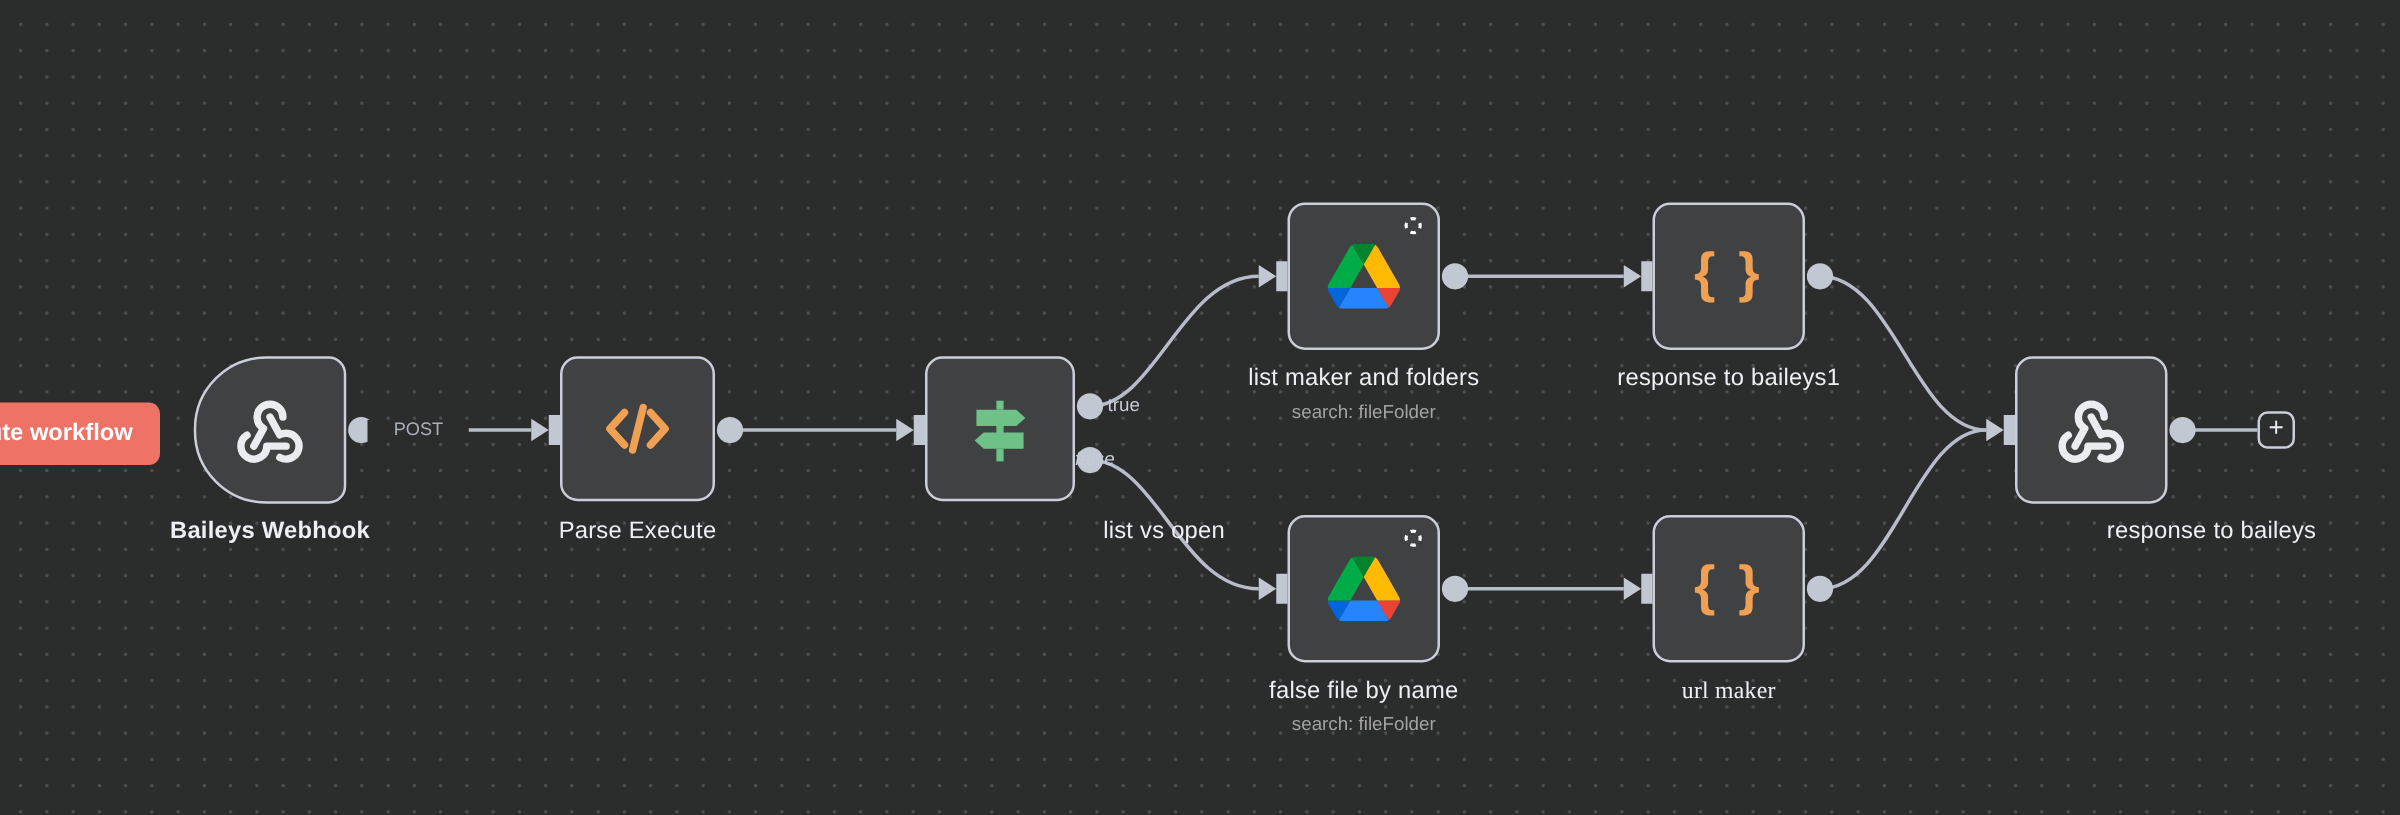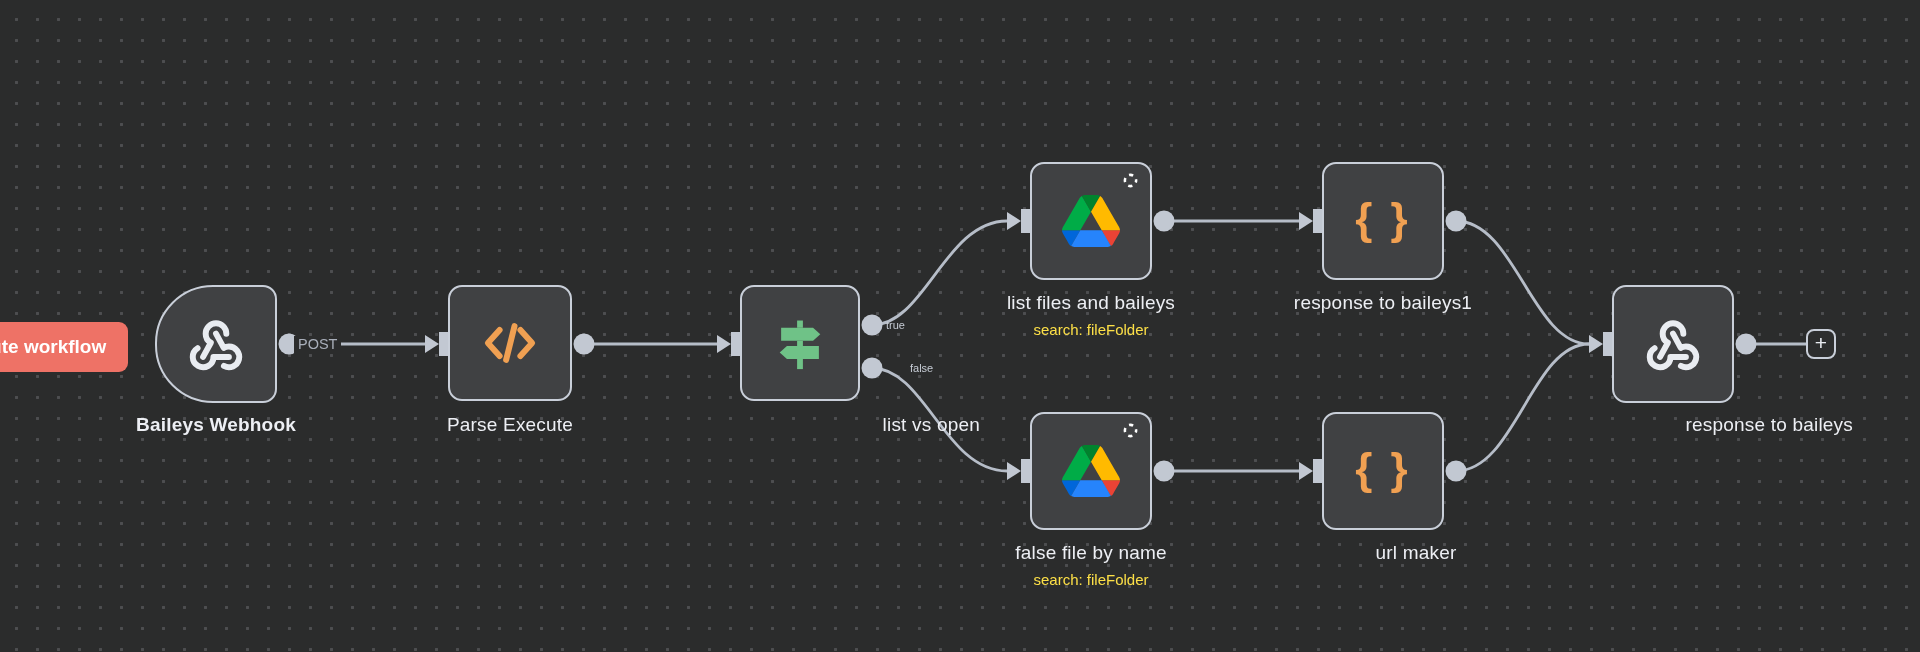--- a/index.html
+++ b/index.html
@@ -14,29 +14,29 @@
     position:absolute;background:#404143;border:2px solid #c9cfd9;
     border-radius:14px;display:flex;align-items:center;justify-content:center;
     box-sizing:border-box;cursor:pointer;
   }
   .node.trigger{border-radius:58px 14px 14px 58px;}
   .node-title{
     position:absolute;width:360px;text-align:center;color:#edeff4;
     font-size:19px;font-weight:500;letter-spacing:.2px;
   }
   .node-subtitle{
-    position:absolute;width:360px;text-align:center;color:#fde047;
+    position:absolute;width:360px;text-align:center;color:#a3a3a3;
     font-size:15px;font-weight:400;
   }
   .conn-label{
-    position:absolute;color:#c6ccd5;font-size:11px;line-height:18px;
+    position:absolute;color:#c6ccd5;font-size:15px;line-height:18px;
   }
   .post-label{
     position:absolute;color:#a9afba;font-size:14.5px;line-height:17px;
-    background:#2b2c2c;padding:0 4px;text-align:right;
+    background:#2b2c2c;padding:0 21px;text-align:right;
   }
   .braces{
     font-size:44px;font-weight:600;color:#f0a052;letter-spacing:3px;
     line-height:1;transform:translateY(-2px);
   }
   .exec-btn{
     position:absolute;left:-76px;top:322px;width:204px;height:50px;
     background:#ee7266;border:none;border-radius:9px;color:#ffffff;
     font-size:19px;font-weight:600;font-family:inherit;cursor:pointer;
     display:flex;align-items:center;justify-content:center;white-space:nowrap;
@@ -122,38 +122,38 @@
   <svg width="58" height="58" viewBox="0 0 40 40" fill="#6fc287">
     <rect x="18" y="4.5" width="4" height="5"></rect>
     <polygon points="7,9.5 29,9.5 34,14 29,18.5 7,18.5"></polygon>
     <rect x="18" y="18.5" width="4" height="4"></rect>
     <polygon points="33,22 11,22 6,26.5 11,31 33,31"></polygon>
     <rect x="18" y="31" width="4" height="7"></rect>
   </svg>
 </div>
 <div class="node-title" style="left:620px;top:414px;text-align:right;">list vs open</div>
 <div class="conn-label" style="left:886px;top:316px;">true</div>
-<div class="conn-label" style="left:910px;top:359px;">false</div>
+<div class="conn-label" style="left:860px;top:359px;font-style:italic;">false</div>
 
 <div class="node" style="left:1030px;top:162px;width:122px;height:118px;">
   <svg width="58" height="52" viewBox="0 0 87.3 78">
     <path d="m6.6 66.85 3.85 6.65c.8 1.4 1.95 2.5 3.3 3.3l13.75-23.8h-27.5c0 1.55.4 3.1 1.2 4.5z" fill="#0066da"></path>
     <path d="m43.65 25-13.75-23.8c-1.35.8-2.5 1.9-3.3 3.3l-25.4 44a9.06 9.06 0 0 0 -1.2 4.5h27.5z" fill="#00ac47"></path>
     <path d="m73.55 76.8c1.35-.8 2.5-1.9 3.3-3.3l1.6-2.75 7.65-13.25c.8-1.4 1.2-2.95 1.2-4.5h-27.5l5.85 11.5z" fill="#ea4335"></path>
     <path d="m43.65 25 13.75-23.8c-1.35-.8-2.9-1.2-4.5-1.2h-18.5c-1.6 0-3.15.45-4.5 1.2z" fill="#00832d"></path>
     <path d="m59.8 53h-32.3l-13.75 23.8c1.35.8 2.9 1.2 4.5 1.2h50.8c1.6 0 3.15-.45 4.5-1.2z" fill="#2684fc"></path>
     <path d="m73.4 26.5-12.7-22c-.8-1.4-1.95-2.5-3.3-3.3l-13.75 23.8 16.15 28h27.45c0-1.55-.4-3.1-1.2-4.5z" fill="#ffba00"></path>
   </svg>
   <span class="dashed-ind">
     <svg width="15" height="15" viewBox="0 0 16 16">
         <circle cx="8" cy="8" r="6" fill="none" stroke="#ffffff" stroke-width="2.7" stroke-dasharray="4.6 4.8" stroke-dashoffset="2.3"></circle>
       </svg>
   </span>
 </div>
-<div class="node-title" style="left:911px;top:292px;">list files and baileys</div>
+<div class="node-title" style="left:911px;top:292px;">list maker and folders</div>
 <div class="node-subtitle" style="left:911px;top:321px;">search: fileFolder</div>
 
 <div class="node" style="left:1322px;top:162px;width:122px;height:118px;">
   <div class="braces">{ }</div>
 </div>
 <div class="node-title" style="left:1203px;top:292px;">response to baileys1</div>
 
 <div class="node" style="left:1030px;top:412px;width:122px;height:118px;">
   <svg width="58" height="52" viewBox="0 0 87.3 78">
     <path d="m6.6 66.85 3.85 6.65c.8 1.4 1.95 2.5 3.3 3.3l13.75-23.8h-27.5c0 1.55.4 3.1 1.2 4.5z" fill="#0066da"></path>
@@ -168,21 +168,21 @@
         <circle cx="8" cy="8" r="6" fill="none" stroke="#ffffff" stroke-width="2.7" stroke-dasharray="4.6 4.8" stroke-dashoffset="2.3"></circle>
       </svg>
   </span>
 </div>
 <div class="node-title" style="left:911px;top:542px;">false file by name</div>
 <div class="node-subtitle" style="left:911px;top:571px;">search: fileFolder</div>
 
 <div class="node" style="left:1322px;top:412px;width:122px;height:118px;">
   <div class="braces">{ }</div>
 </div>
-<div class="node-title" style="left:1236px;top:542px;">url maker</div>
+<div class="node-title" style="left:1203px;top:542px;font-family:Liberation Serif, serif;">url maker</div>
 
 <div class="node" style="left:1612px;top:285px;width:122px;height:118px;">
   <svg width="62" height="62" viewBox="0 0 24 24" fill="none" stroke="#e9ecf1" stroke-width="2.3" stroke-linecap="round" stroke-linejoin="round">
     <path d="M4.876 13.61a4 4 0 1 0 6.124 3.39h6"></path>
     <path d="M15.066 20.502a4 4 0 1 0 1.934 -7.502c-.706 0 -1.424 .179 -2 .5l-3 -5.5"></path>
     <path d="M16 8a4 4 0 1 0 -8 0c0 1.506 .77 2.818 2 3.5l-3 5.5"></path>
   </svg>
 </div>
 <div class="node-title" style="left:1493px;top:414px;text-align:right;">response to baileys</div>
 

